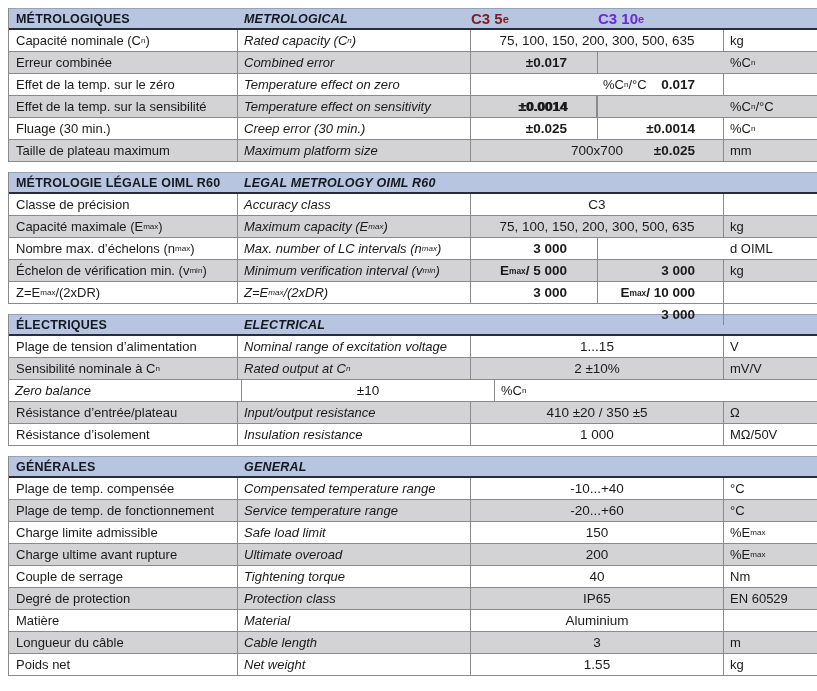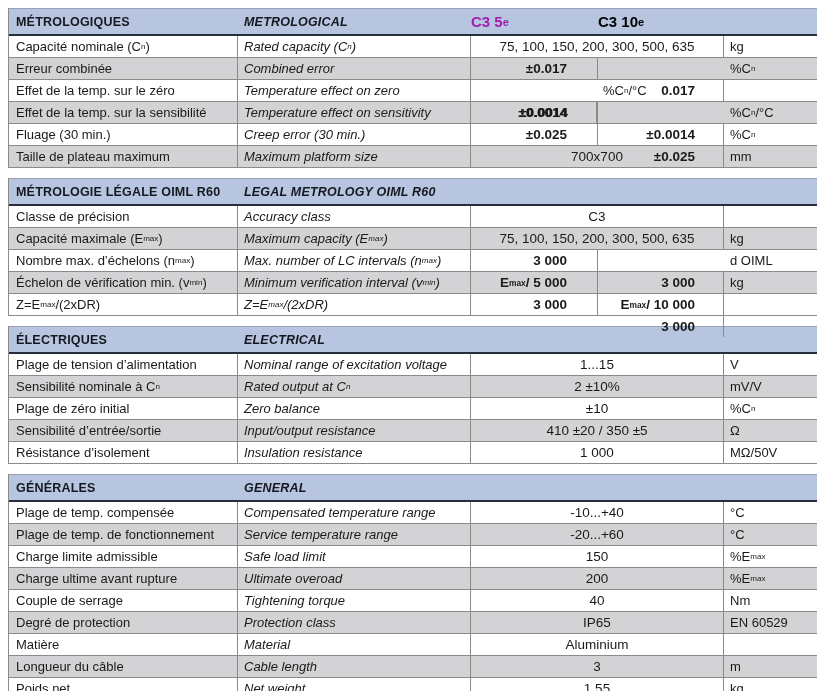--- a/index.html
+++ b/index.html
@@ -11,31 +11,31 @@
   }
   #datasheet{padding-top:8px;}
   .section{
     margin-left:8px;width:809px;
     border-left:1px solid var(--grid,#8a8a8a);
     margin-bottom:10px;
     box-sizing:border-box;
   }
   .sec-header{
     display:flex;align-items:center;
-    height:28px;box-sizing:border-box;
+    height:22px;box-sizing:border-box;
     background:var(--headbg,#b8c5e0);
     border-top:1px solid #97a1b8;
     border-bottom:2px solid var(--headline,#272d3c);
     font-weight:bold;font-size:12.5px;color:#14181f;
     white-space:nowrap;
   }
   .h-fr{width:229px;padding-left:7px;box-sizing:border-box;letter-spacing:.2px;}
   .h-en{width:233px;padding-left:6px;box-sizing:border-box;font-style:italic;letter-spacing:.2px;}
-  .h-m1{width:127px;text-align:center;font-size:15px;color:#a21caf;}
-  .h-m2{width:126px;text-align:center;font-size:15px;color:#000000;}
+  .h-m1{width:127px;text-align:center;font-size:15px;color:#7f1d1d;}
+  .h-m2{width:126px;text-align:center;font-size:15px;color:#6d28d9;}
   .h-sp{flex:1;}
   .row{
     display:flex;align-items:center;
     height:22px;box-sizing:border-box;
     border-bottom:1px solid var(--grid,#8a8a8a);
     font-size:13px;white-space:nowrap;
   }
   .row.alt{background:var(--altbg,#d3d3d6);}
   .c{height:100%;box-sizing:border-box;display:flex;align-items:center;}
   .c-fr{width:229px;padding-left:7px;border-right:1px solid var(--grid,#8a8a8a);}
@@ -151,27 +151,26 @@
         <div class="c c-vspan">1...15</div>
         <div class="c c-unit">V</div>
       </div>
       <div class="row alt">
         <div class="c c-fr">Sensibilité nominale à C<sub>n</sub></div>
         <div class="c c-en">Rated output at C<sub>n</sub></div>
         <div class="c c-vspan">2 ±10%</div>
         <div class="c c-unit">mV/V</div>
       </div>
       <div class="row">
-        <div class="c c-fr">Plage de zéro initial</div>
         <div class="c c-en">Zero balance</div>
         <div class="c c-vspan">±10</div>
         <div class="c c-unit">%C<sub>n</sub></div>
       </div>
       <div class="row alt">
-        <div class="c c-fr">Sensibilité d’entrée/sortie</div>
+        <div class="c c-fr">Résistance d’entrée/plateau</div>
         <div class="c c-en">Input/output resistance</div>
         <div class="c c-vspan">410 ±20 / 350 ±5</div>
         <div class="c c-unit">Ω</div>
       </div>
       <div class="row">
         <div class="c c-fr">Résistance d’isolement</div>
         <div class="c c-en">Insulation resistance</div>
         <div class="c c-vspan">1 000</div>
         <div class="c c-unit">MΩ/50V</div>
       </div>

